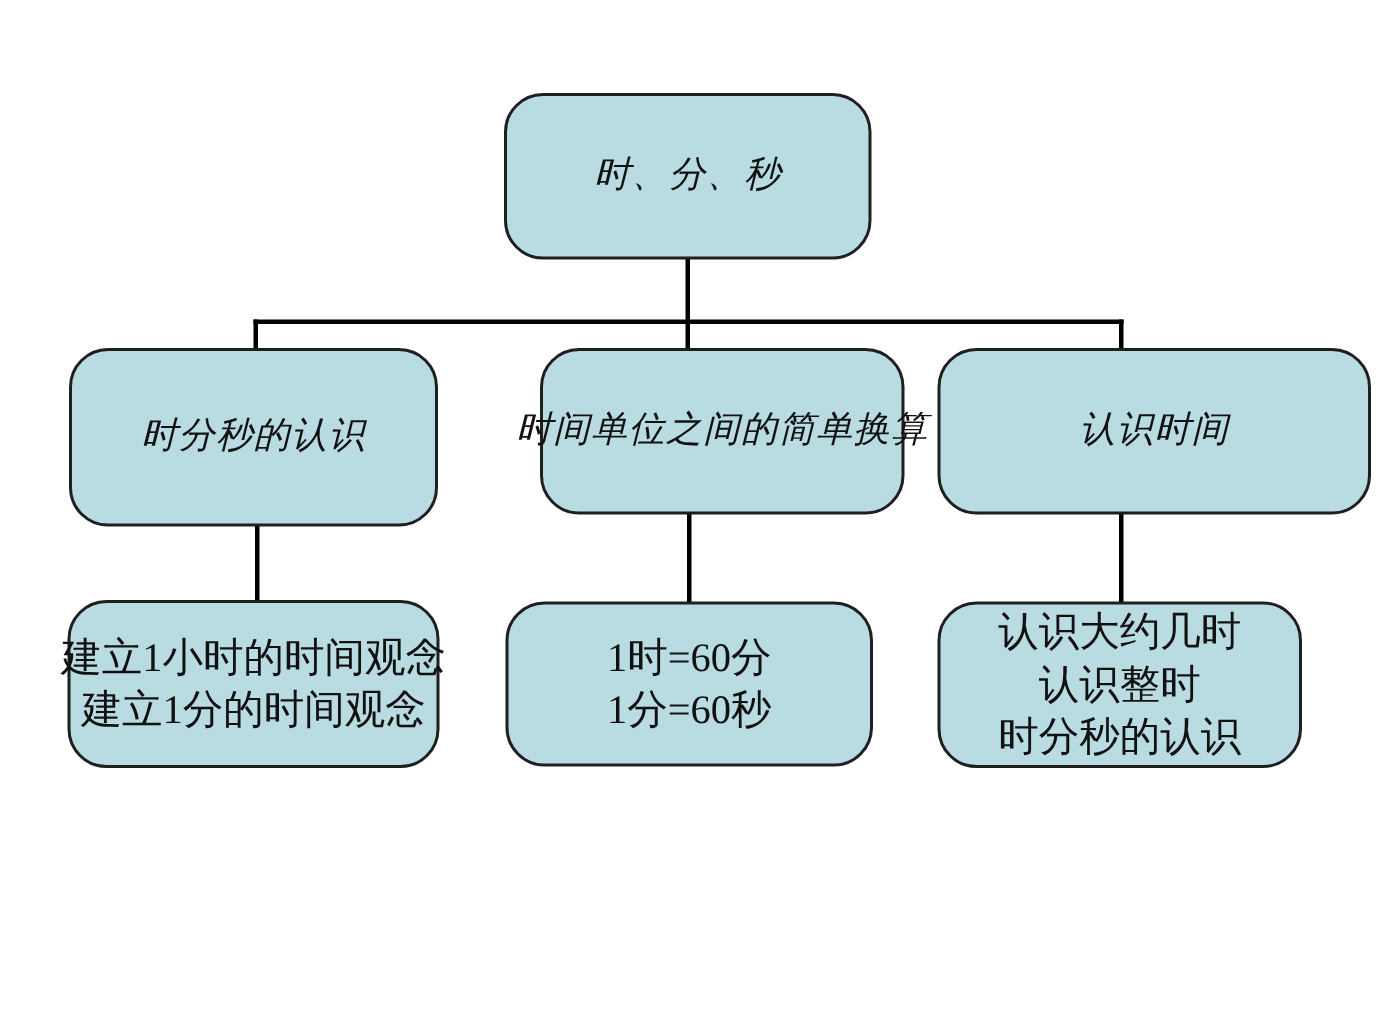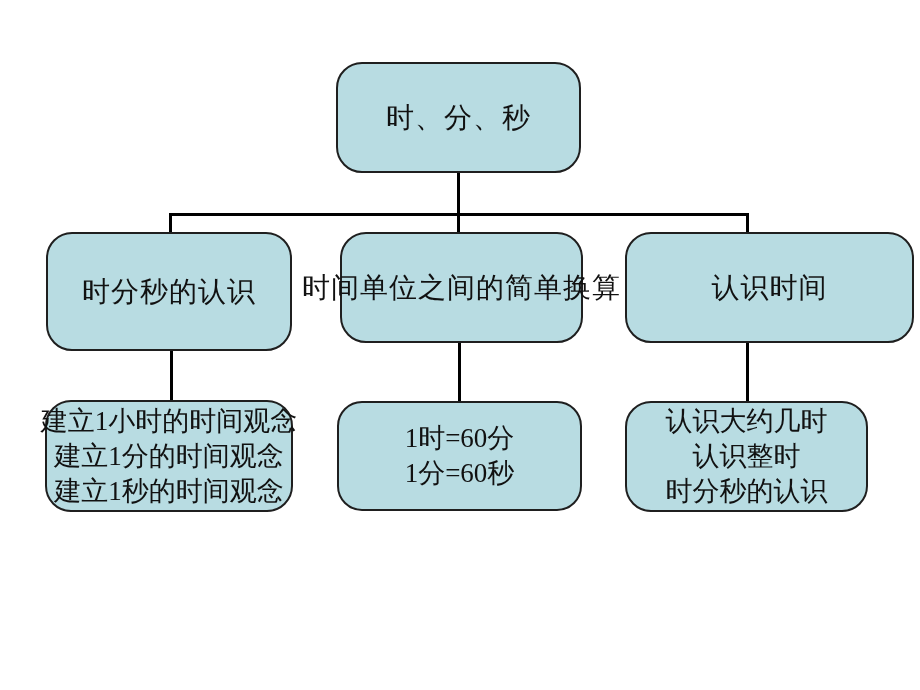--- a/index.html
+++ b/index.html
@@ -26,23 +26,24 @@
     border: 2px solid var(--box-border, #1f1f1f);
     border-radius: 26px;
     box-sizing: border-box;
     display: flex;
     flex-direction: column;
     align-items: center;
     justify-content: center;
   }
   .node-label {
     white-space: nowrap;
-    font-size: 28px;
+    font-size: 24px;
     line-height: 35px;
     letter-spacing: 1px;
+    font-style: italic;
   }
   .detail-line {
     white-space: nowrap;
     font-size: 27px;
     line-height: 35px;
     text-align: center;
   }
 </style>
 </head>
 <body>
@@ -58,35 +59,34 @@
   <div class="connector" style="left:746px; top:341px; width:3px; height:61px;"></div>
 
   <div class="node" style="left:336px; top:62px; width:245px; height:111px;">
     <div class="node-label">时、分、秒</div>
   </div>
 
   <div class="node" style="left:46px; top:232px; width:246px; height:119px;">
     <div class="node-label">时分秒的认识</div>
   </div>
 
-  <div class="node" style="left:340px; top:232px; width:243px; height:111px;">
+  <div class="node" style="left:360px; top:232px; width:243px; height:111px;">
     <div class="node-label">时间单位之间的简单换算</div>
   </div>
 
   <div class="node" style="left:625px; top:232px; width:289px; height:111px;">
     <div class="node-label">认识时间</div>
   </div>
 
   <div class="node" style="left:45px; top:400px; width:248px; height:112px;">
     <div class="detail-line">建立1小时的时间观念</div>
     <div class="detail-line">建立1分的时间观念</div>
-    <div class="detail-line">建立1秒的时间观念</div>
   </div>
 
-  <div class="node" style="left:337px; top:401px; width:245px; height:110px;border-radius:25px;">
+  <div class="node" style="left:337px; top:401px; width:245px; height:110px;">
     <div class="detail-line">1时=60分</div>
     <div class="detail-line">1分=60秒</div>
   </div>
 
   <div class="node" style="left:625px; top:401px; width:243px; height:111px;">
     <div class="detail-line">认识大约几时</div>
     <div class="detail-line">认识整时</div>
     <div class="detail-line">时分秒的认识</div>
   </div>
 

